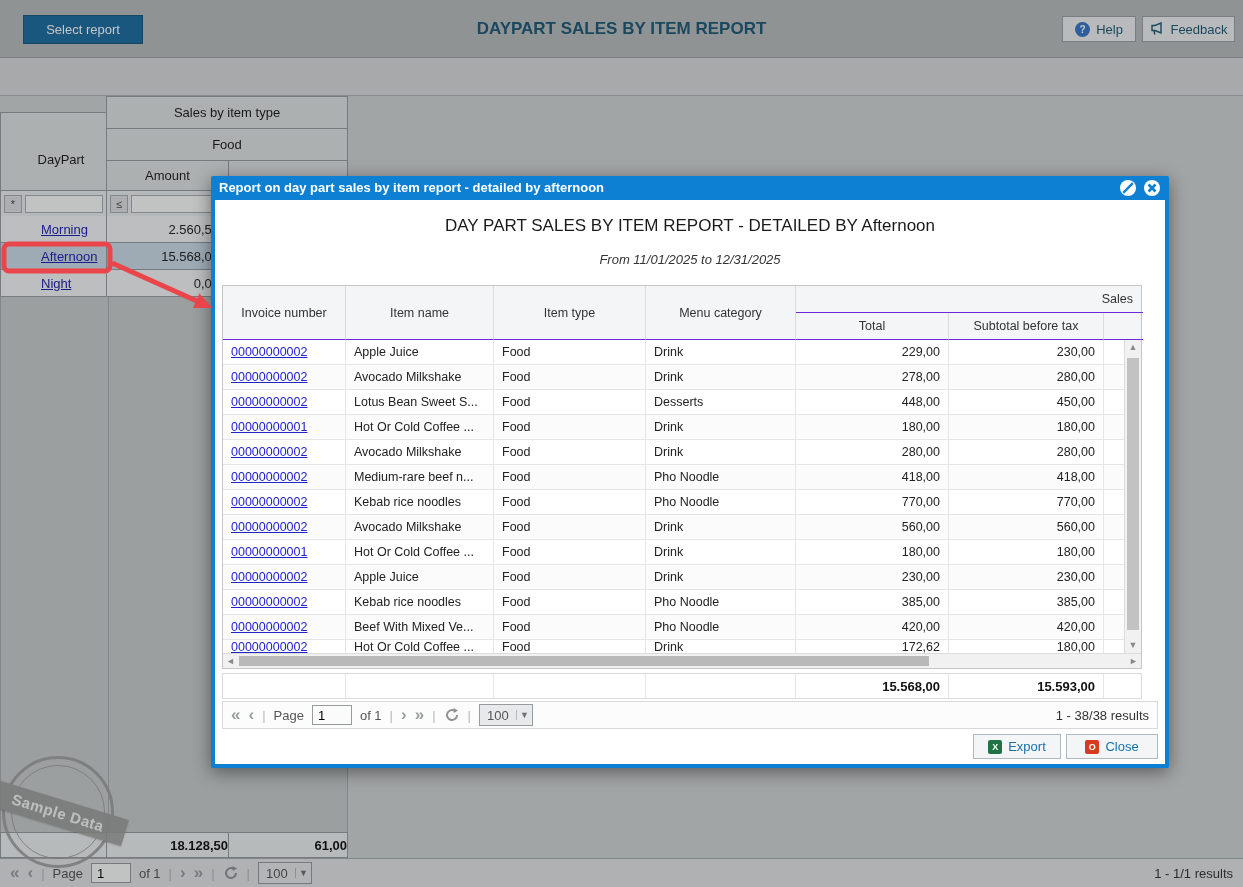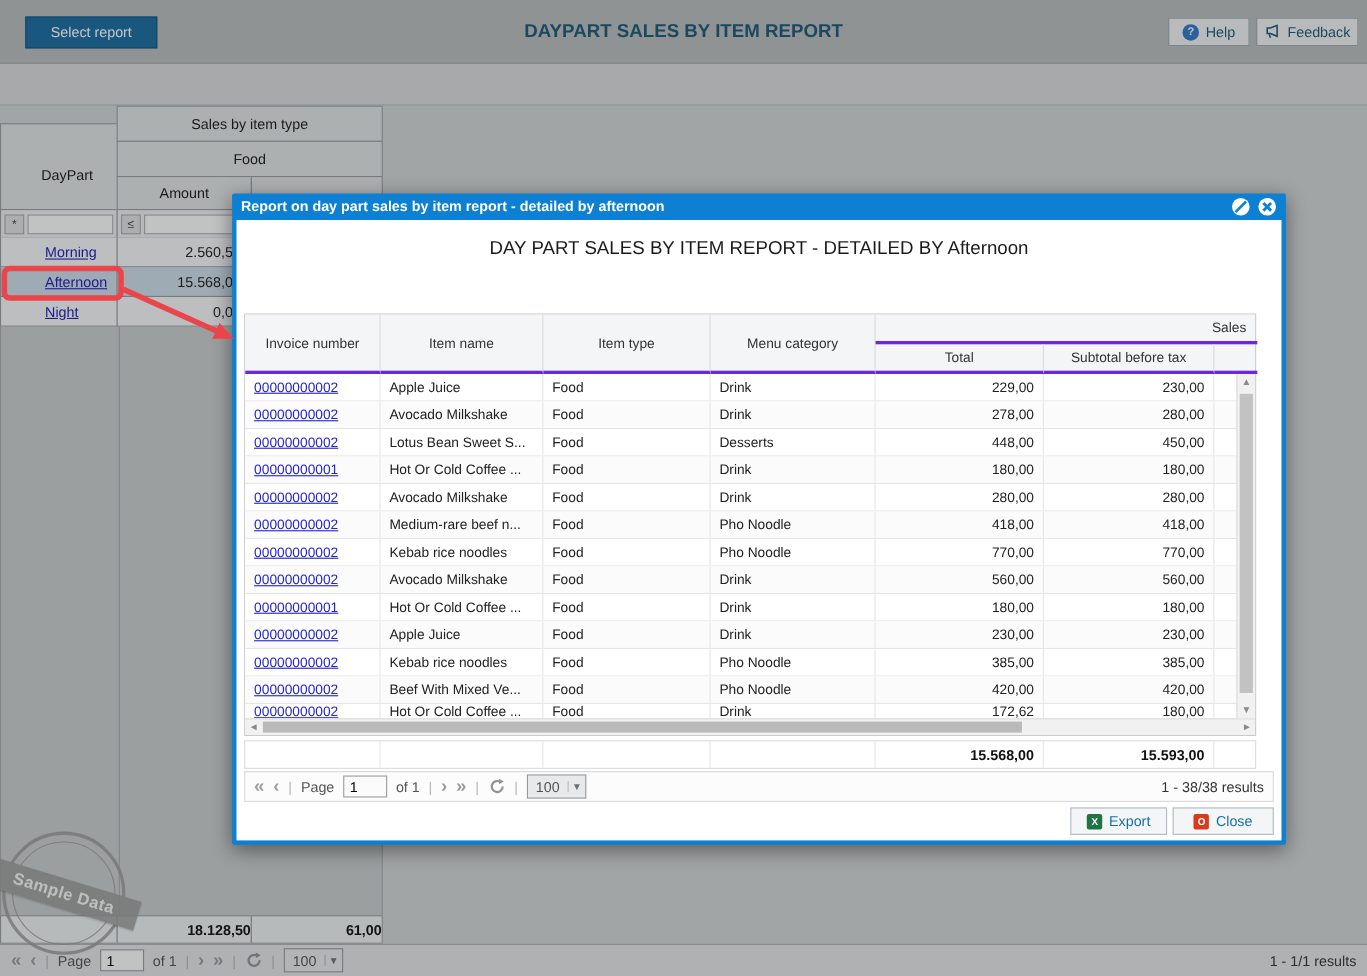--- a/index.html
+++ b/index.html
@@ -97,21 +97,21 @@
     padding-left:8px; position:relative; }
   .tb-icons { position:absolute; right:8px; top:3px; display:flex; gap:6px; }
   .tb-ic { width:18px; height:18px; cursor:pointer; }
   .modal-body { position:absolute; left:4px; top:24px; width:950px; height:564px; background:#fff; }
   .doc-title { position:absolute; left:0; right:0; top:16px; text-align:center; font-size:17px; color:#1a1a1a; }
   .doc-subtitle { position:absolute; left:0; right:0; top:52px; text-align:center; font-size:13px;
     font-style:italic; color:#333; }
 
   .dtable { position:absolute; left:7px; top:85px; width:920px; border:1px solid #c6c6c6; }
   .dhead { position:relative; height:54px; background:#f4f5f6; font-size:12.5px; color:#333; }
-  .dh { position:absolute; border-right:1px solid #d9dbdc; border-bottom:3px solid #6d28d9;
+  .dh { position:absolute; border-right:1px solid #d9dbdc; border-bottom:1px solid #6d28d9;
     display:flex; align-items:center; justify-content:center; text-align:center; }
   .dh.sales { justify-content:flex-end; padding-right:10px; border-right:0; }
   #modal-rows { position:relative; height:313px; overflow:hidden; background:#fff; }
   .mrow { display:flex; height:25px; border-bottom:1px solid #e6e6e6; background:#fff; }
   .mrow:nth-child(even) { background:#fbfbfc; }
   .mrow.partial { height:13px; overflow:hidden; border-bottom:0; }
   .mc { border-right:1px solid #e6e6e6; display:flex; align-items:center; padding:0 8px;
     font-size:12.5px; white-space:nowrap; overflow:hidden; }
   .mc0 { width:123px; } .mc1 { width:148px; } .mc2 { width:152px; } .mc3 { width:150px; }
   .mc4 { width:153px; justify-content:flex-end; } .mc5 { width:155px; justify-content:flex-end; }
@@ -311,20 +311,21 @@
           </svg>
         <svg class="tb-ic" viewBox="0 0 18 18">
             <circle cx="9" cy="9" r="8" fill="#fff"></circle>
             <line x1="5.5" y1="5.5" x2="12.5" y2="12.5" stroke="#0d80d4" stroke-width="2.6"></line>
             <line x1="12.5" y1="5.5" x2="5.5" y2="12.5" stroke="#0d80d4" stroke-width="2.6"></line>
           </svg>
       </span>
     </div>
     <div class="modal-body">
       <div class="doc-title">DAY PART SALES BY ITEM REPORT - DETAILED BY Afternoon</div>
+      <div class="doc-subtitle">From 11/01/2025 to 12/31/2025</div>
 
       <div class="dtable">
         <div class="dhead">
           <div class="dh" style="left:0;top:0;width:123px;height:54px;">Invoice number</div>
           <div class="dh" style="left:123px;top:0;width:148px;height:54px;">Item name</div>
           <div class="dh" style="left:271px;top:0;width:152px;height:54px;">Item type</div>
           <div class="dh" style="left:423px;top:0;width:150px;height:54px;">Menu category</div>
           <div class="dh sales" style="left:573px;top:0;width:347px;height:27px;">Sales</div>
           <div class="dh" style="left:573px;top:27px;width:153px;height:27px;">Total</div>
           <div class="dh" style="left:726px;top:27px;width:155px;height:27px;">Subtotal before tax</div>

